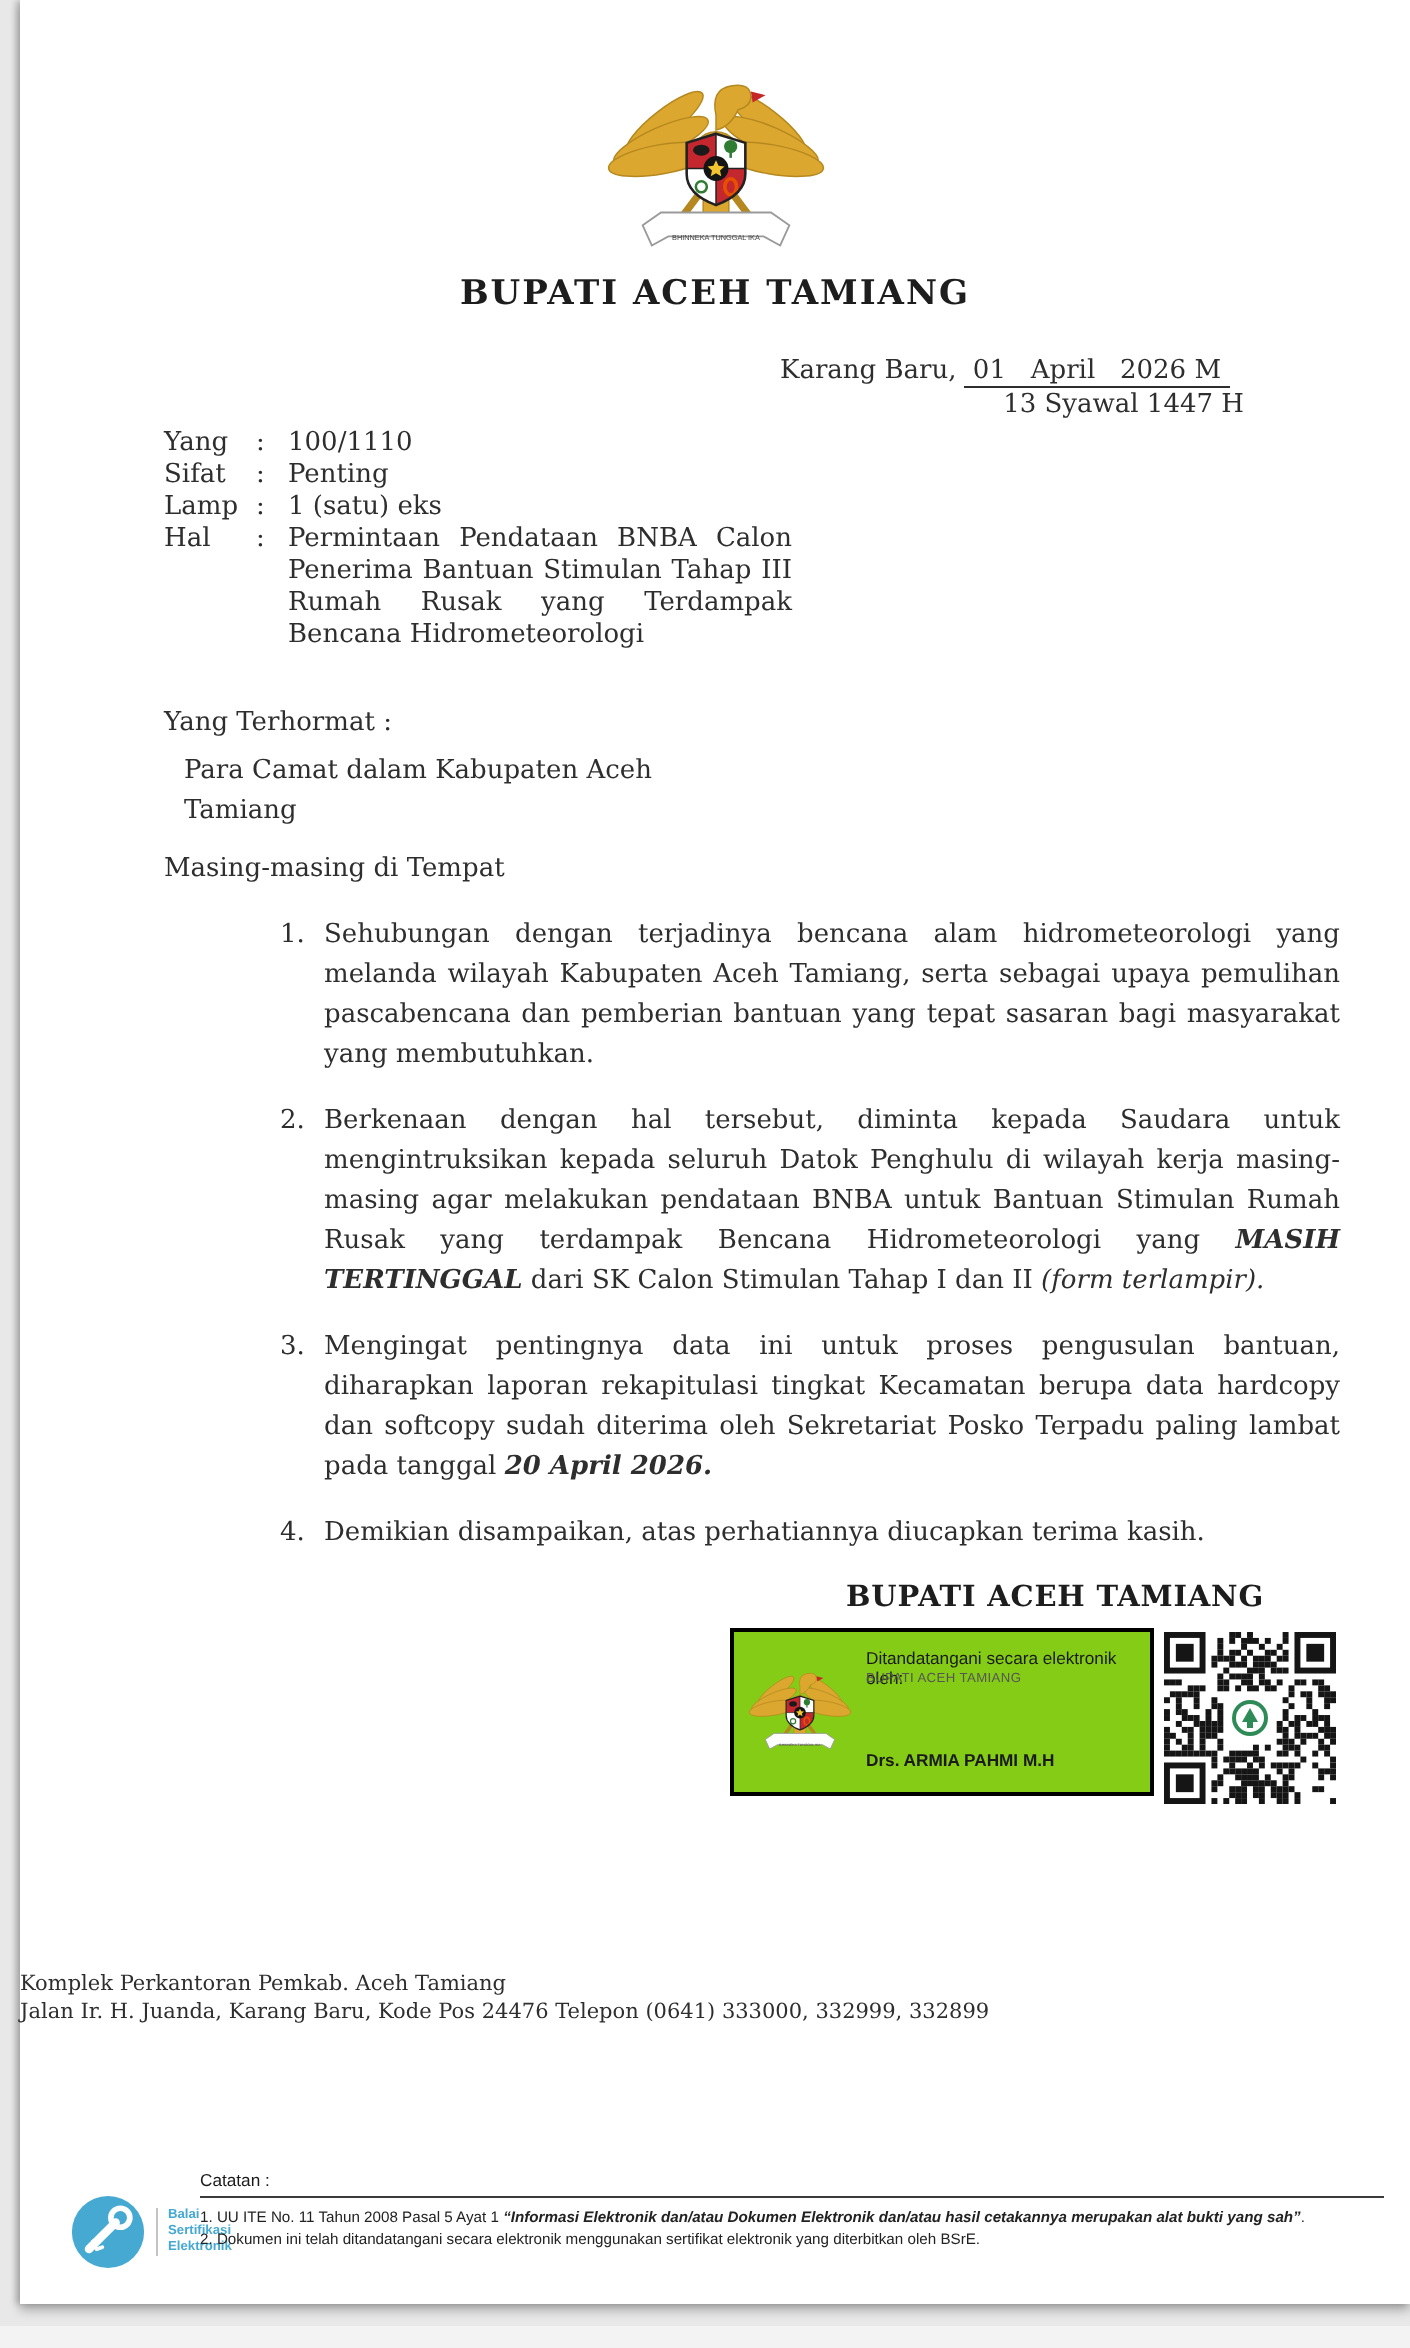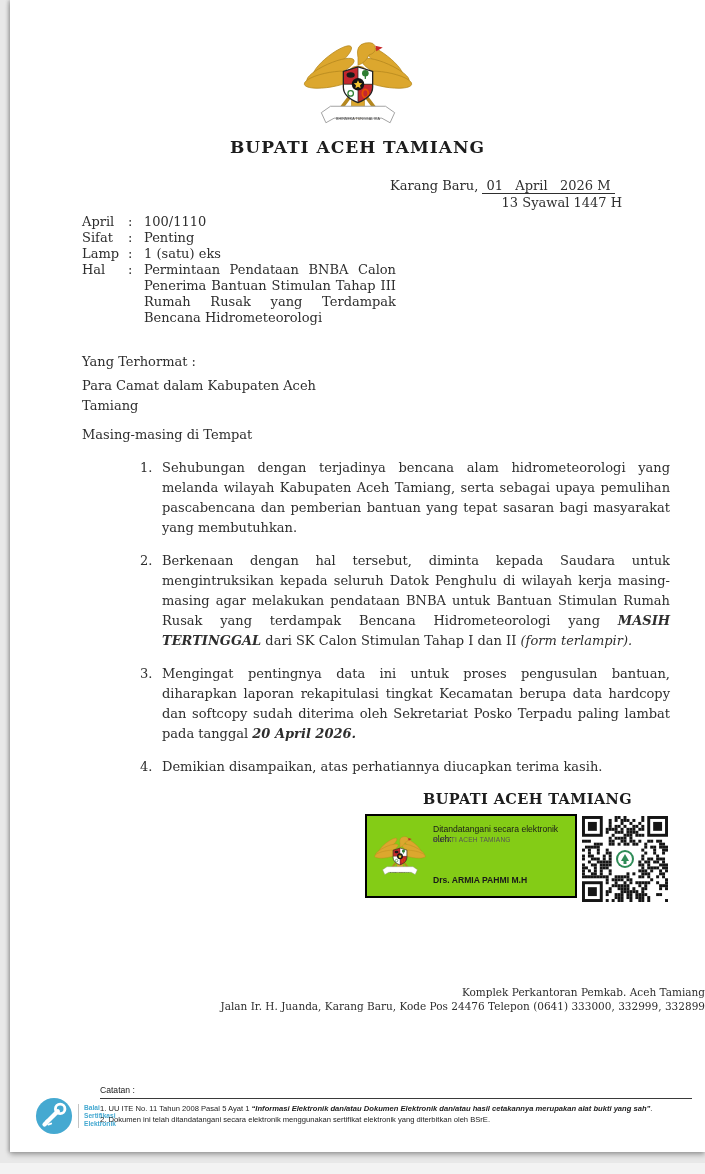--- a/index.html
+++ b/index.html
@@ -35,21 +35,21 @@
   
   .meta { position:absolute; left:72px; top:214px; font-size:13px; line-height:16px; }
   .meta-row { display:flex; }
   .meta-label { width:46px; flex:0 0 46px; }
   .meta-colon { width:16px; flex:0 0 16px; }
   .meta-value { width:252px; }
   .meta-value.just { text-align:justify; text-align-last:left; }
 
   
   .addressee { position:absolute; left:72px; top:352px; width:250px; font-size:13px; line-height:20px; }
-  .addr-name { margin-top:4px; width:245px; }
+  .addr-name { margin-top:4px; width:245px;margin-left:10px; }
   .addr-loc { margin-top:9px; }
 
   
   .body-list { position:absolute; left:130px; top:458px; width:530px; font-size:13px; line-height:20px; }
   .list-item { display:flex; margin-bottom:13px; }
   .li-num { flex:0 0 22px; }
   .li-text { flex:1; text-align:justify; }
   .bi { font-weight:bold; font-style:italic; }
   .it { font-style:italic; }
   .b  { font-weight:bold;font-style:italic; }
@@ -61,21 +61,21 @@
     border:2px solid #000; background:#84cc16;
     font-family:"Liberation Sans", sans-serif;
   }
   .sig-emblem { position:absolute; left:7px; top:8px; }
   .sig-l1 { position:absolute; left:66px; top:8px; font-size:8.6px; color:#1a1a1a; }
   .sig-l2 { position:absolute; left:66px; top:20px; font-size:6.6px; color:#555; letter-spacing:.2px; }
   .sig-name { position:absolute; left:66px; bottom:11px; font-size:8.6px; font-weight:bold; color:#1a1a1a; }
   .qr-wrap { position:absolute; left:572px; top:816px; width:86px; height:86px; }
 
   
-  .footer-address { position:absolute; left:0; right:0; top:985px; text-align:right; font-size:10.5px; line-height:14px; color:#2e2e2e; }
+  .footer-address { position:absolute; left:0; right:0; top:985px; text-align:left; font-size:10.5px; line-height:14px; color:#2e2e2e; }
 
   
   .bsre-logo { position:absolute; left:25px; top:1097px; display:flex; align-items:center; }
   .bsre-text {
     font-family:"Liberation Sans", sans-serif; font-weight:bold;
     font-size:6.6px; line-height:8px; color:#45a9d1;
     width:42px; margin-left:5px; padding-left:5px; border-left:1px solid #c4c4c4;
   }
   .note-right { position:absolute; left:90px; top:1085px; right:13px; font-family:"Liberation Sans", sans-serif; }
   .note-heading { font-size:8.6px; font-weight:normal; color:#1a1a1a; }
@@ -135,21 +135,21 @@
   </div>
   <div class="letterhead-title">BUPATI ACEH TAMIANG</div>
 
   <div class="date-block">
     <div class="date-l1"><span>Karang Baru, </span><span class="date-underline">01   April   2026 M</span></div>
     <div class="date-l2">13 Syawal 1447 H</div>
   </div>
 
   <div class="meta">
     <div class="meta-row">
-      <span class="meta-label">April</span>
+      <span class="meta-label">Yang</span>
       <span class="meta-colon">:</span>
       <span class="meta-value">100/1110</span>
     </div>
     <div class="meta-row">
       <span class="meta-label">Sifat</span>
       <span class="meta-colon">:</span>
       <span class="meta-value">Penting</span>
     </div>
     <div class="meta-row">
       <span class="meta-label">Lamp</span>

